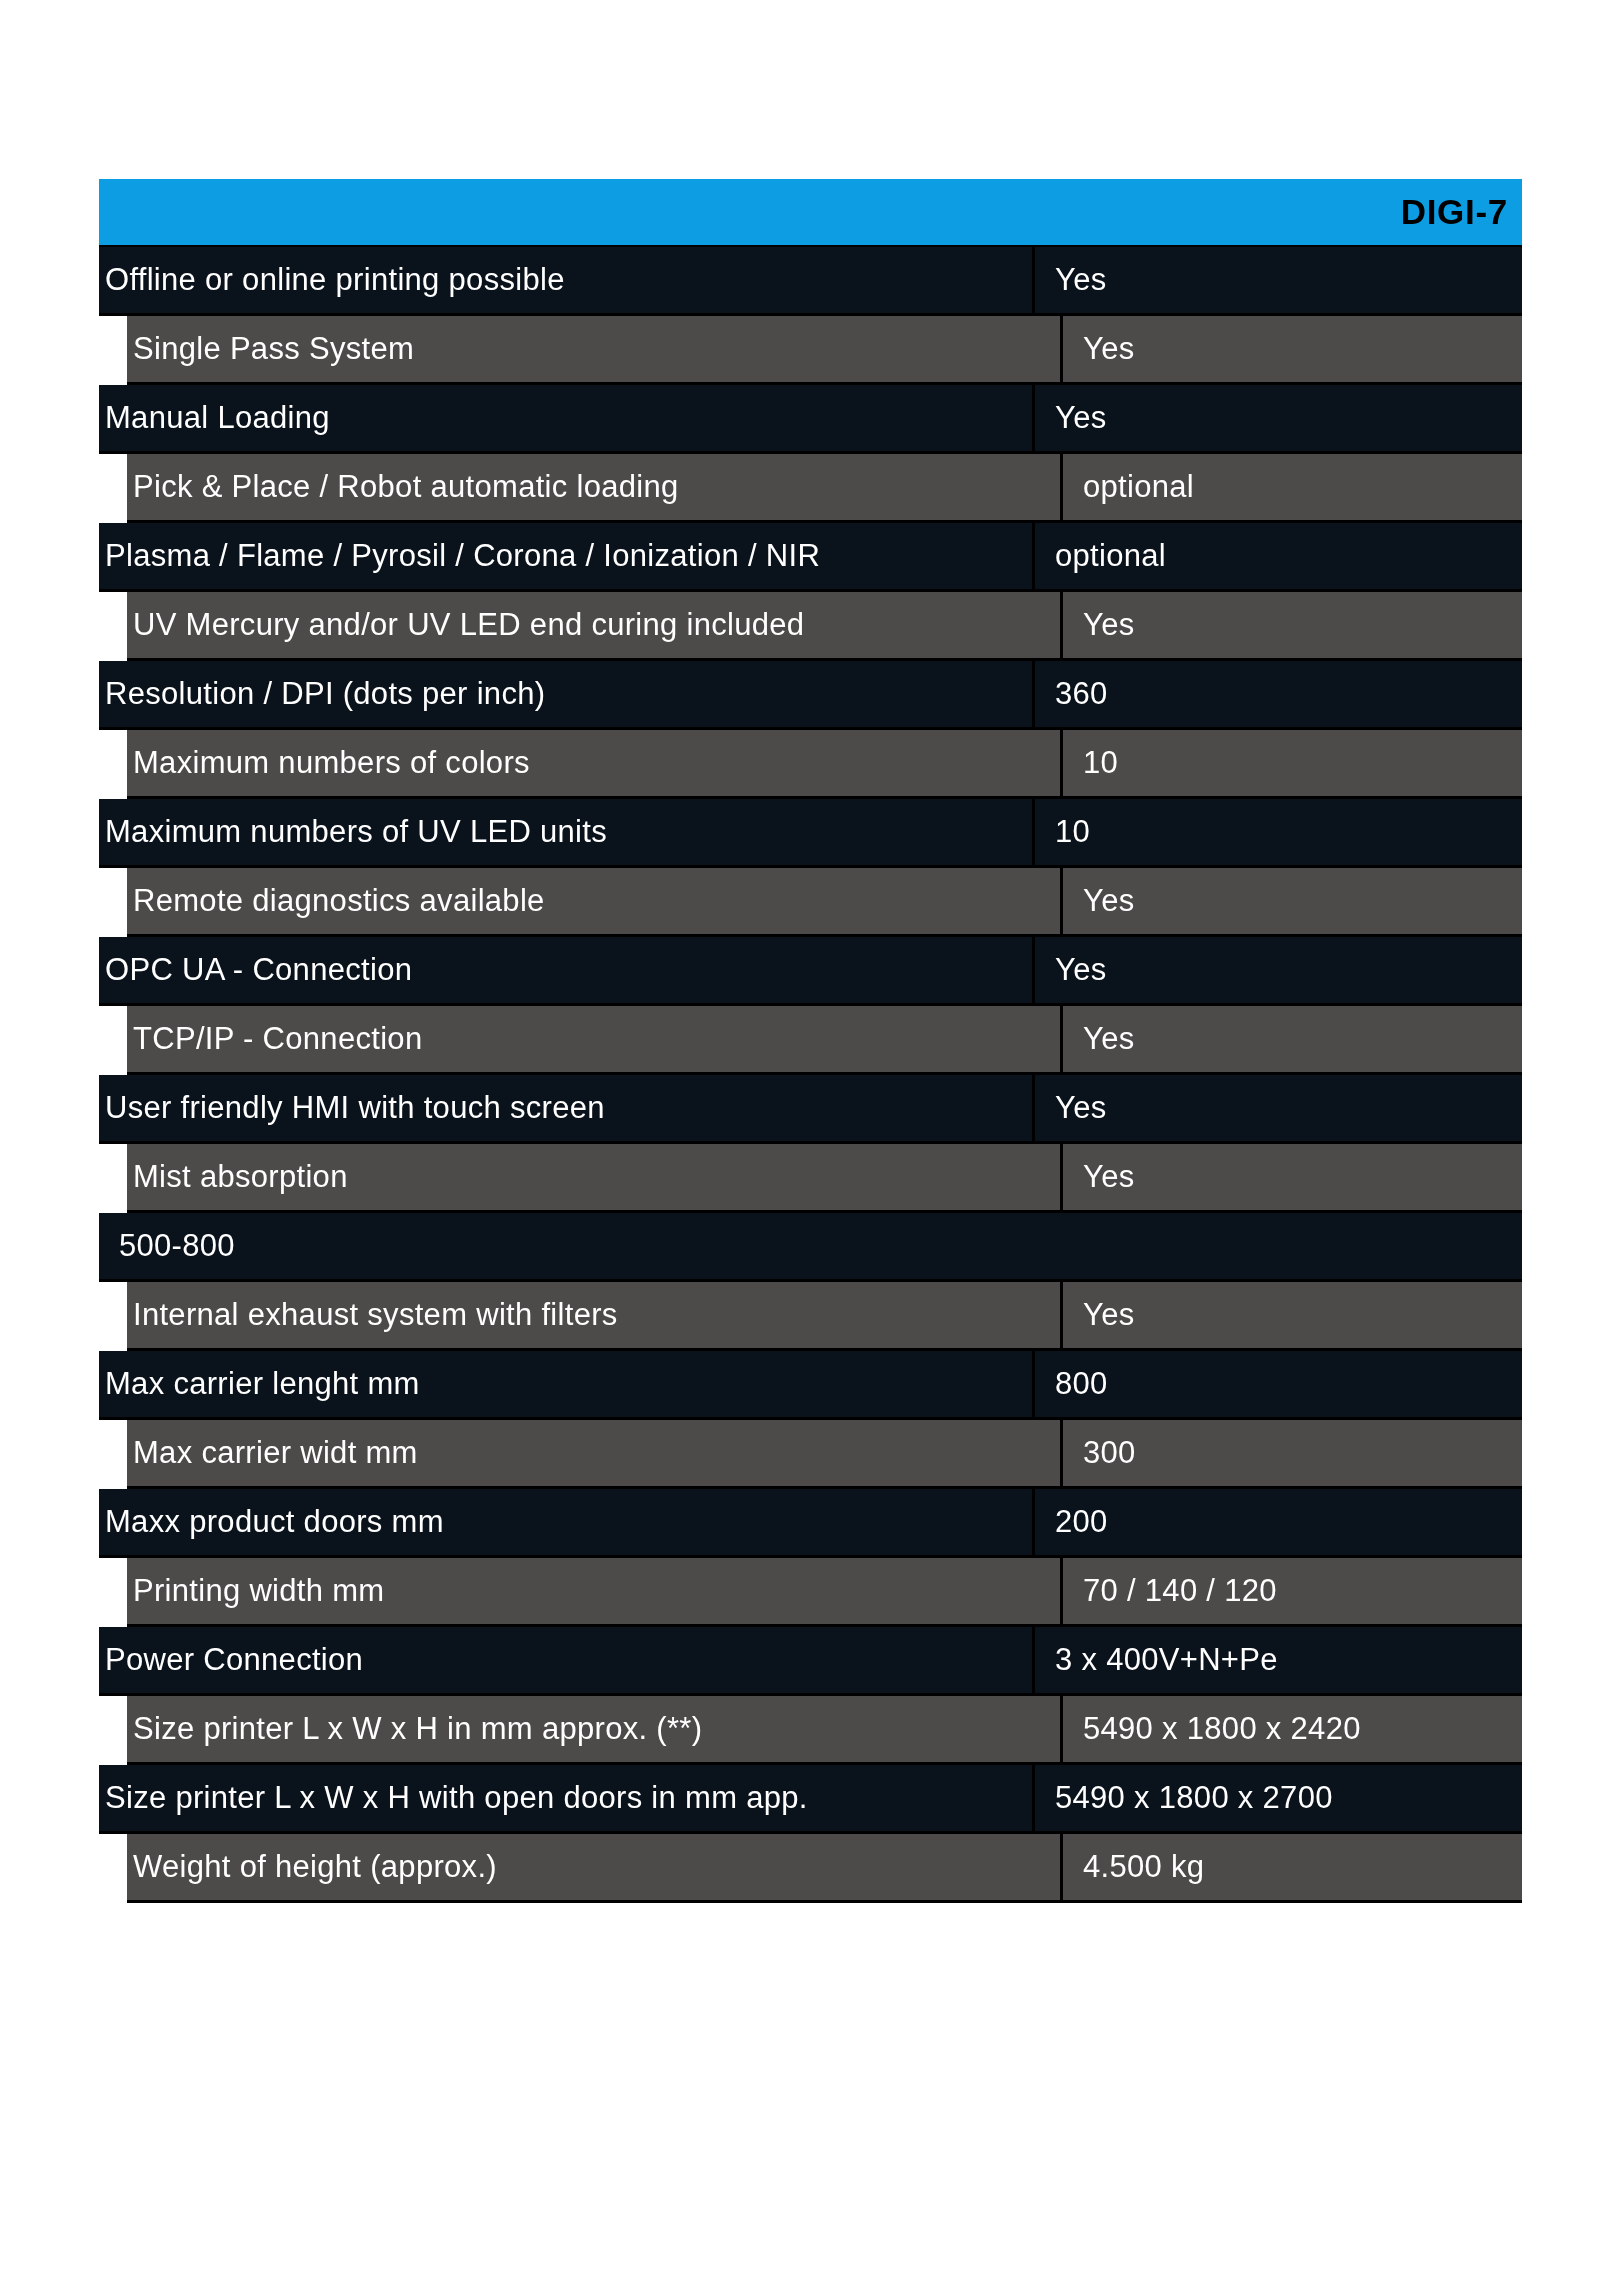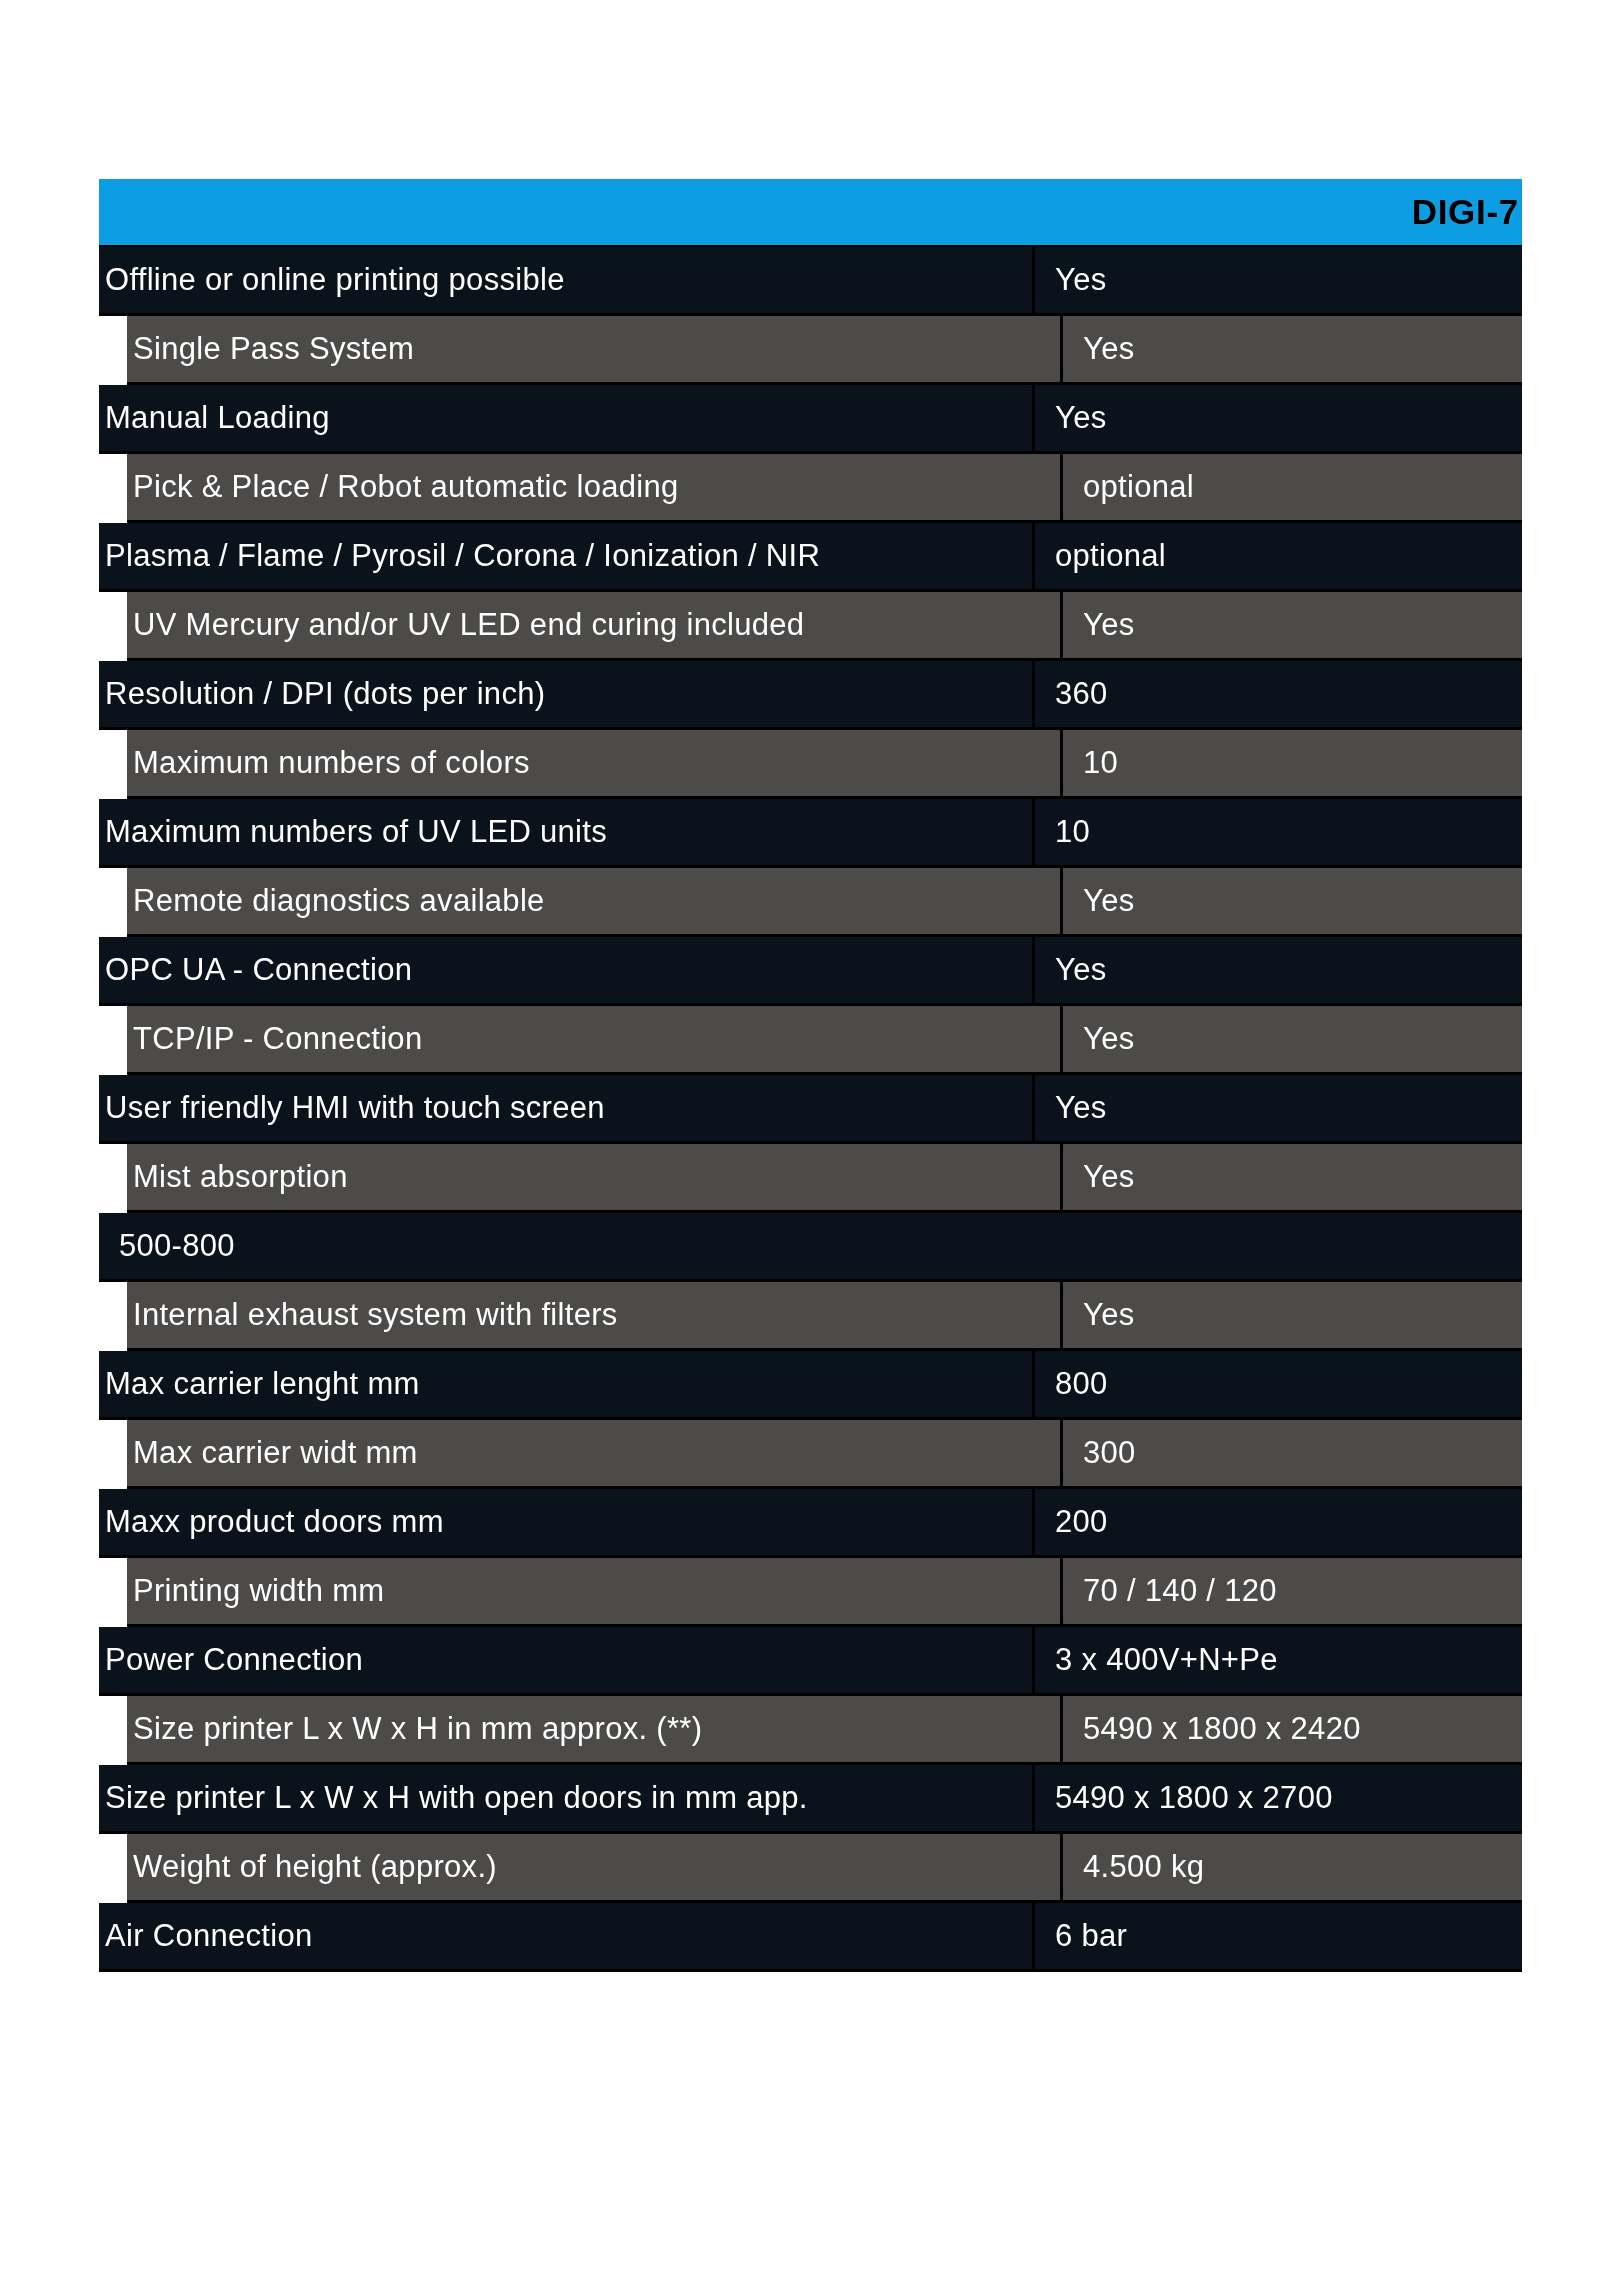--- a/index.html
+++ b/index.html
@@ -15,21 +15,21 @@
   html,body{width:1623px;height:2295px;background:var(--page-bg);
     font-family:"Liberation Sans", sans-serif;}
   .page{position:relative;width:1623px;height:2295px;background:var(--page-bg);overflow:hidden;}
   .spec-table{
     position:absolute;left:99px;top:179px;width:1423px;
   }
   .thead{
     height:68px;background:var(--header-bg);
     border-bottom:2.6px solid var(--separator);
     display:flex;align-items:center;justify-content:flex-end;
-    padding-right:3px;
+    padding-right:14px;
   }
   .thead .title{
     font-size:35px;font-weight:bold;color:var(--header-text);
     letter-spacing:0.7px;
   }
   .row{
     height:69px;display:flex;align-items:stretch;
     border-bottom:3.3px solid var(--separator);
   }
   .row.dark{background:var(--row-dark);}
@@ -146,20 +146,16 @@
     <div class="cell value">5490 x 1800 x 2420</div>
   </div>
         <div class="row dark">
     <div class="cell spec">Size printer L x W x H with open doors in mm app.</div>
     <div class="cell value">5490 x 1800 x 2700</div>
   </div>
         <div class="row gray">
     <div class="cell spec">Weight of height (approx.)</div>
     <div class="cell value">4.500 kg</div>
   </div>
-        <div class="row dark">
-    <div class="cell spec">Air Connection</div>
-    <div class="cell value">6 bar</div>
-  </div>
       </div>
   </div>
 </div>
 
 
 </body></html>

